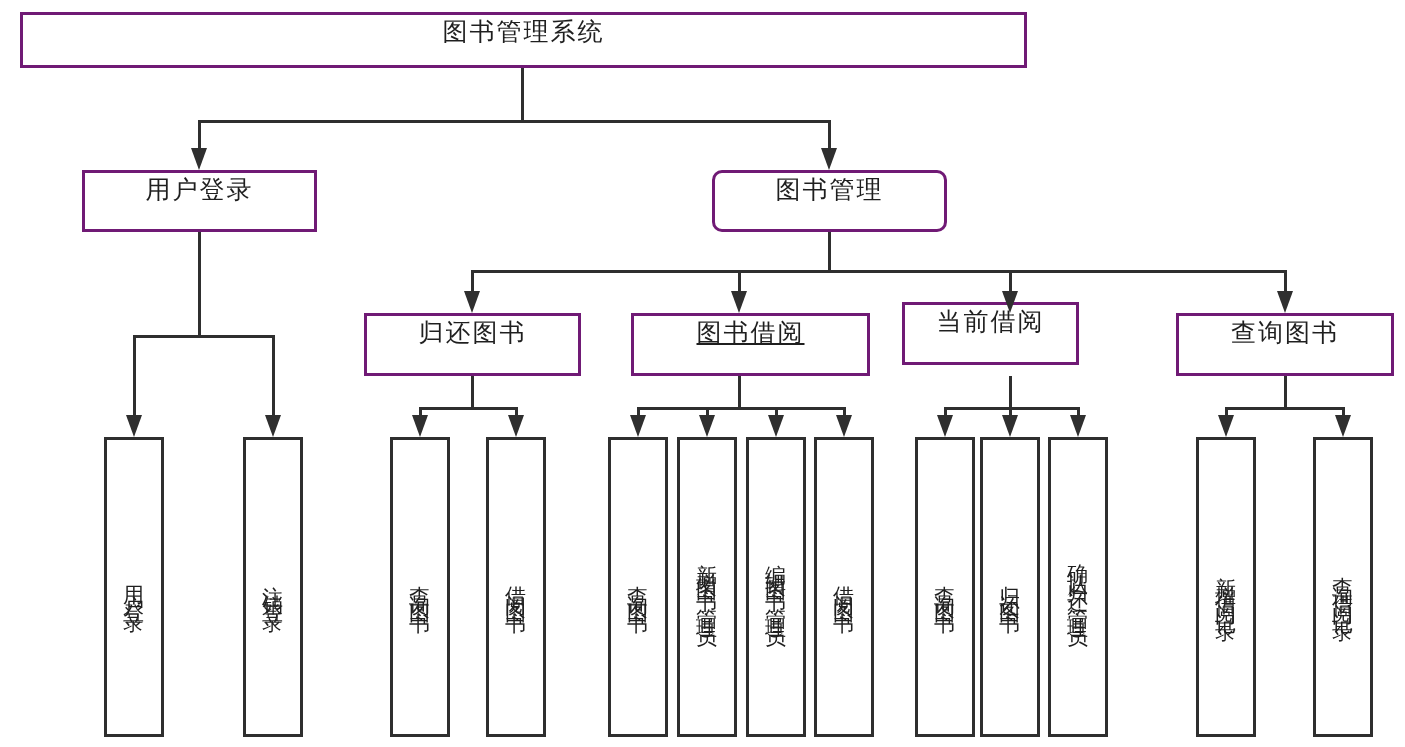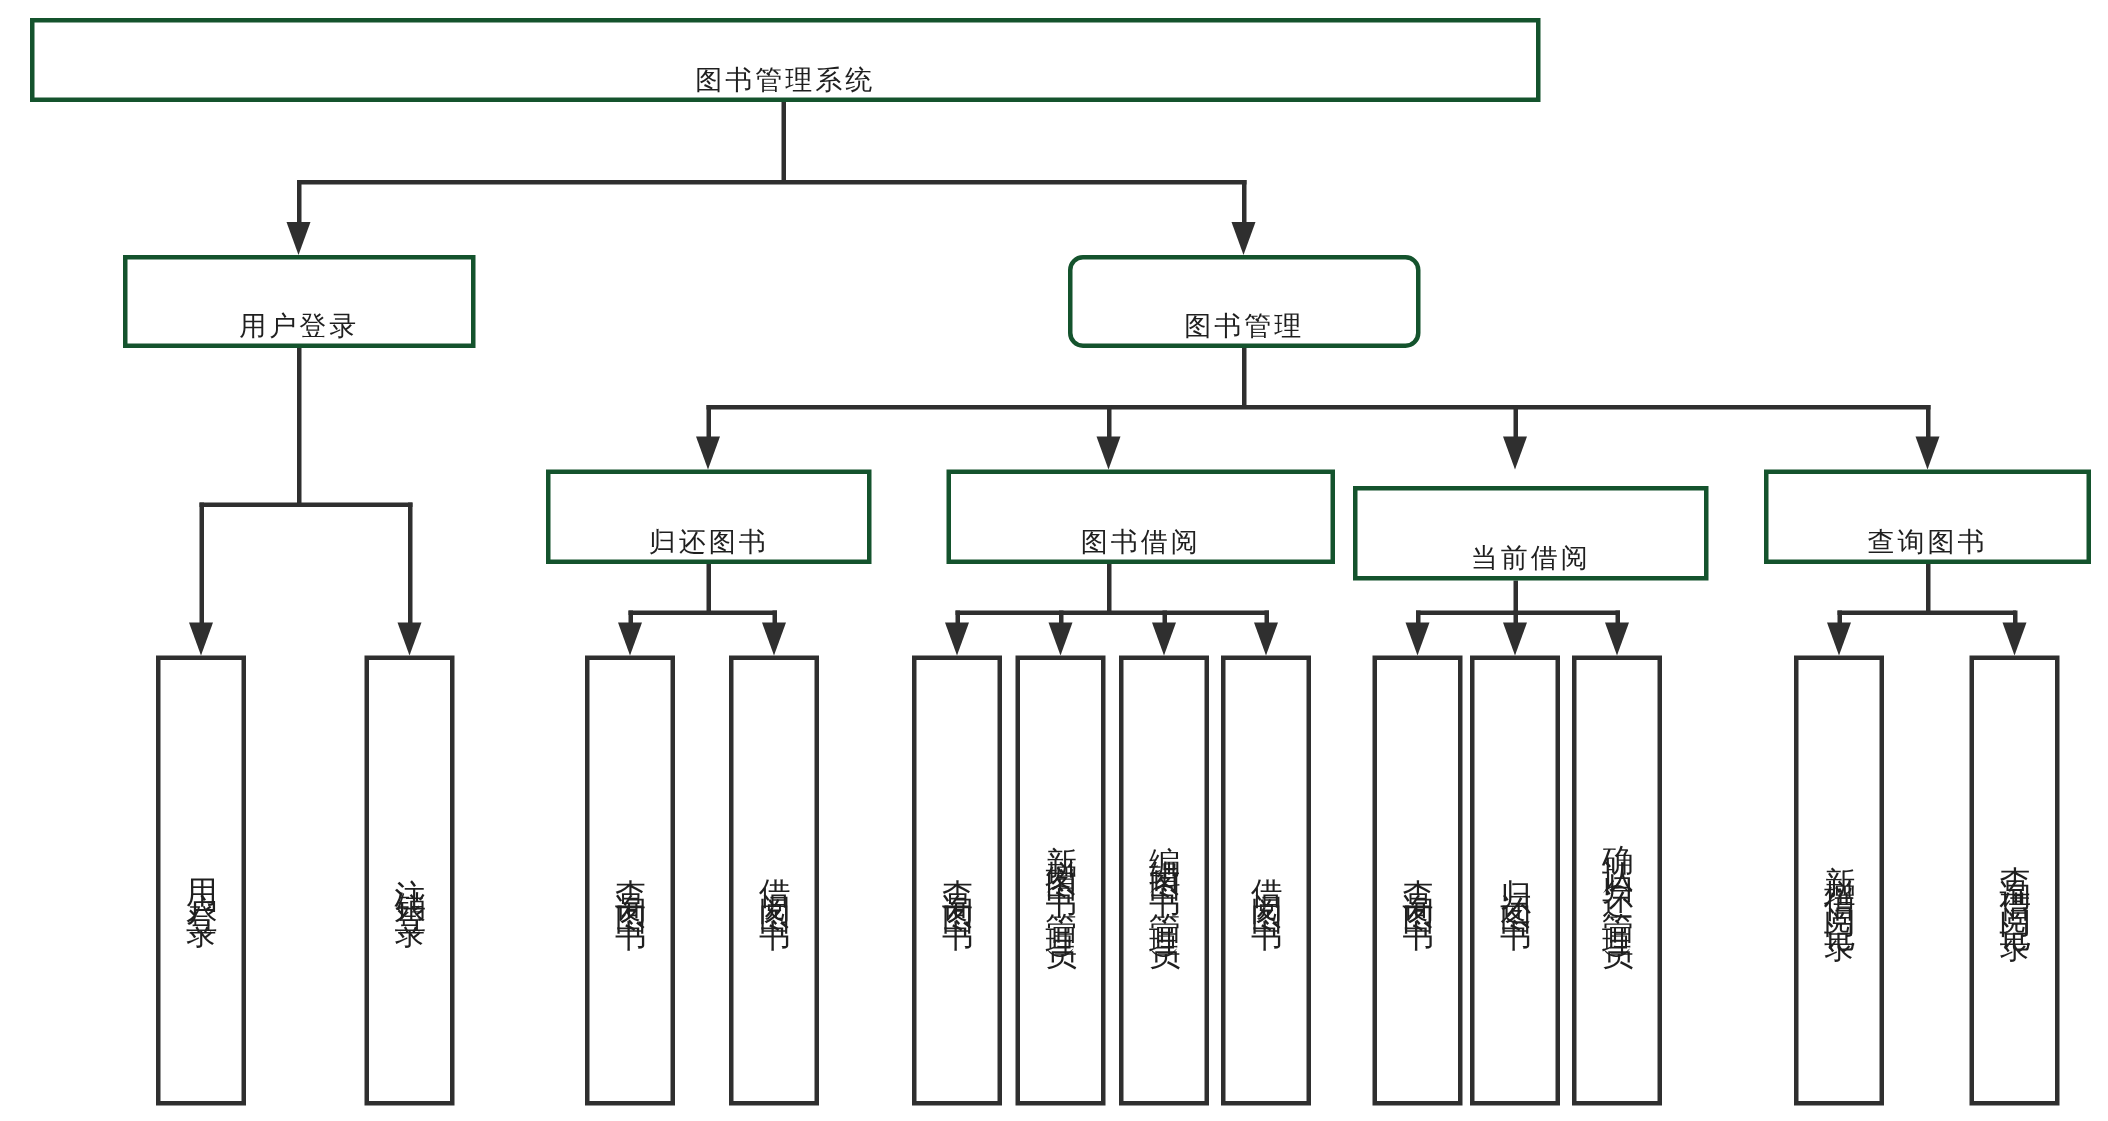--- a/index.html
+++ b/index.html
@@ -8,26 +8,26 @@
     width: 1405px;
     height: 747px;
     background: #ffffff;
     font-family: "Liberation Sans", "DejaVu Sans", sans-serif;
     overflow: hidden;
   }
   
   .hnode {
     position: absolute;
     box-sizing: border-box;
-    border: 3px solid #14532d;
+    border: 3px solid #701a75;
     background: #ffffff;
     display: flex;
-    align-items: flex-end;
+    align-items: flex-start;
     justify-content: center;
-    font-size: 18px;
+    font-size: 25px;
     letter-spacing: 2px;
     color: #1f1f1f;
     z-index: 2;
   }
   
   .leaf {
     position: absolute;
     box-sizing: border-box;
     top: 437px;
     width: 60px;
@@ -88,25 +88,25 @@
   </div>
 
   <div class="hnode" style="left:712px; top:170px; width:235px; height:62px;border-radius:10px;">
     <span>图书管理</span>
   </div>
 
   <div class="hnode" style="left:364px; top:313px; width:217px; height:63px;">
     <span>归还图书</span>
   </div>
 
-  <div class="hnode" style="left:631px; top:313px; width:259px; height:63px;">
+  <div class="hnode" style="left:631px; top:313px; width:239px; height:63px;text-decoration:underline;">
     <span>图书借阅</span>
   </div>
 
-  <div class="hnode" style="left:902px; top:324px; width:237px; height:63px;">
+  <div class="hnode" style="left:902px; top:302px; width:177px; height:63px;">
     <span>当前借阅</span>
   </div>
 
   <div class="hnode" style="left:1176px; top:313px; width:218px; height:63px;">
     <span>查询图书</span>
   </div>
 
   <div class="leaf" style="left:104px;">
     <span class="vtext">用户登录</span>
   </div>

